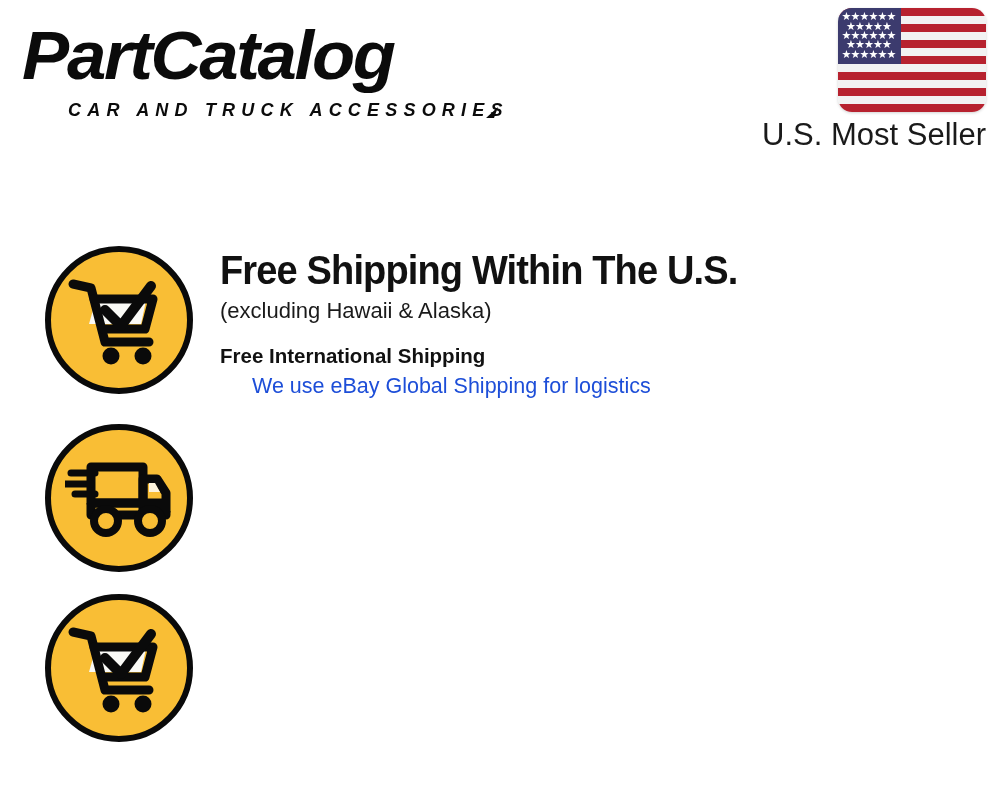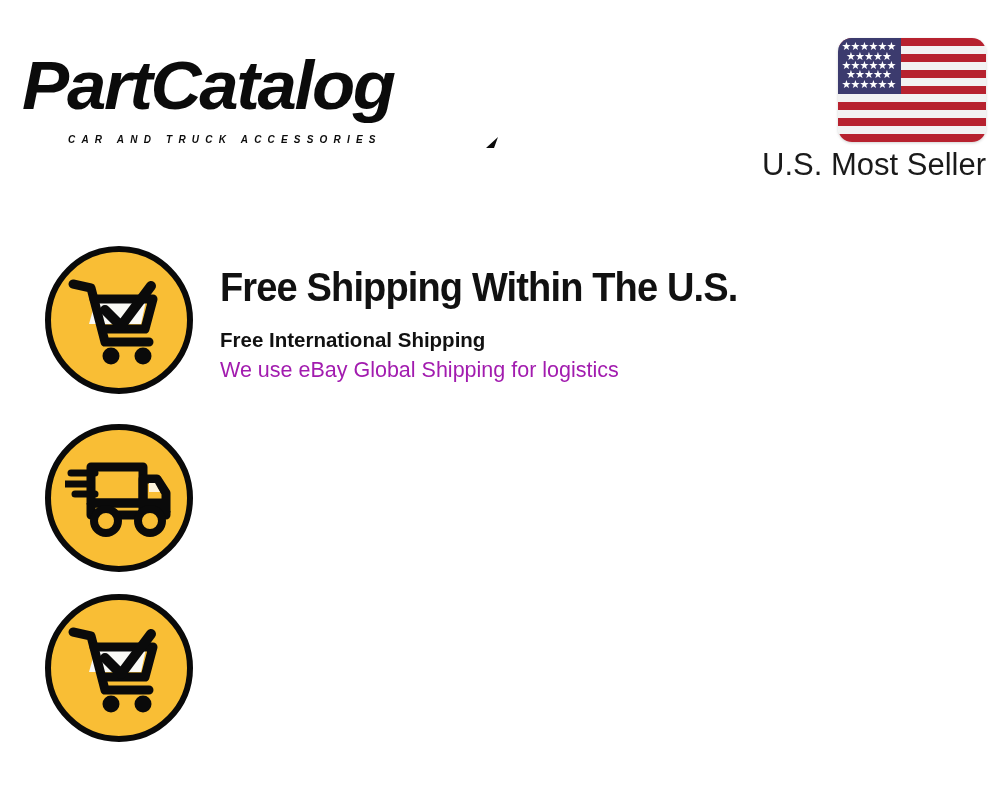--- a/index.html
+++ b/index.html
@@ -16,21 +16,20 @@
     color: #111111;
     -webkit-font-smoothing: antialiased;
   }
 
   
   #header {
     position: absolute;
     left: 0; top: 0;
     width: 897px;
     height: 170px;
-    margin-top: 30px;
   }
 
   #brand-logo {
     position: absolute;
     left: 22px;
     top: 18px;
     width: 470px;
     height: 100px;
   }
   #brand-wordmark {
@@ -48,21 +47,21 @@
     transform-origin: left top;
     white-space: nowrap;
   }
   #brand-tagline {
     position: absolute;
     left: 46px;
     top: 84px;
     font-family: "Liberation Sans", sans-serif;
     font-weight: 700;
     font-style: italic;
-    font-size: 10px;
+    font-size: 18px;
     letter-spacing: 6.2px;
     line-height: 16px;
     color: #0b0b0b;
     white-space: nowrap;
   }
   
   #brand-swash {
     position: absolute;
     left: 424px;
     top: 88px;
@@ -184,23 +183,24 @@
     line-height: 28px;
     color: #111111;
     margin-top: 16px;
     white-space: nowrap;
   }
   .feature-note-body {
     font-family: "Liberation Sans", sans-serif;
     font-weight: 400;
     font-size: 21.5px;
     line-height: 30px;
-    color: #a21caf;
+    color: #1d4ed8;
     margin-top: 1px;
     white-space: nowrap;
+    margin-left: 32px;
   }
   
   #feature-row-1 .feature-text,
   #feature-row-2 .feature-text { padding-top: 48px; }
 </style>
 </head>
 <body>
 
 <div id="header">
 
@@ -269,20 +269,21 @@
         <path d="M22 50 H74 L80 22 H30 Z" fill="#FAFAF6"></path>
         <path d="M6 10 L24 14 L38 68 H82" fill="none" stroke="#0a0a0a" stroke-width="9" stroke-linecap="round" stroke-linejoin="round"></path>
         <path d="M27 25 H86 L78 55 H36" fill="none" stroke="#0a0a0a" stroke-width="9" stroke-linecap="round" stroke-linejoin="round"></path>
         <path d="M38 36 L54 52 L84 12" fill="none" stroke="#0a0a0a" stroke-width="10" stroke-linecap="round" stroke-linejoin="round"></path>
         <circle cx="44" cy="82" r="8.5" fill="#0a0a0a"></circle>
         <circle cx="76" cy="82" r="8.5" fill="#0a0a0a"></circle>
       </svg>
     </div>
     <div class="feature-text">
       <div class="feature-title">Free Shipping Within The U.S.</div>
+      <div class="feature-subtitle">(excluding Hawaii &amp; Alaska)</div>
       <div class="feature-note-title">Free International Shipping</div>
       <div class="feature-note-body">We use eBay Global Shipping for logistics</div>
     </div>
   </div>
 
   <div class="feature-row" id="feature-row-1">
     <div class="feature-icon">
       <svg width="108" height="78" viewBox="0 0 108 78">
         <rect x="26" y="8" width="52" height="36" fill="none" stroke="#0a0a0a" stroke-width="9" stroke-linejoin="round"></rect>
         <path d="M78 20 H92 L101 34 V52 H78 Z" fill="none" stroke="#0a0a0a" stroke-width="9" stroke-linejoin="round"></path>

